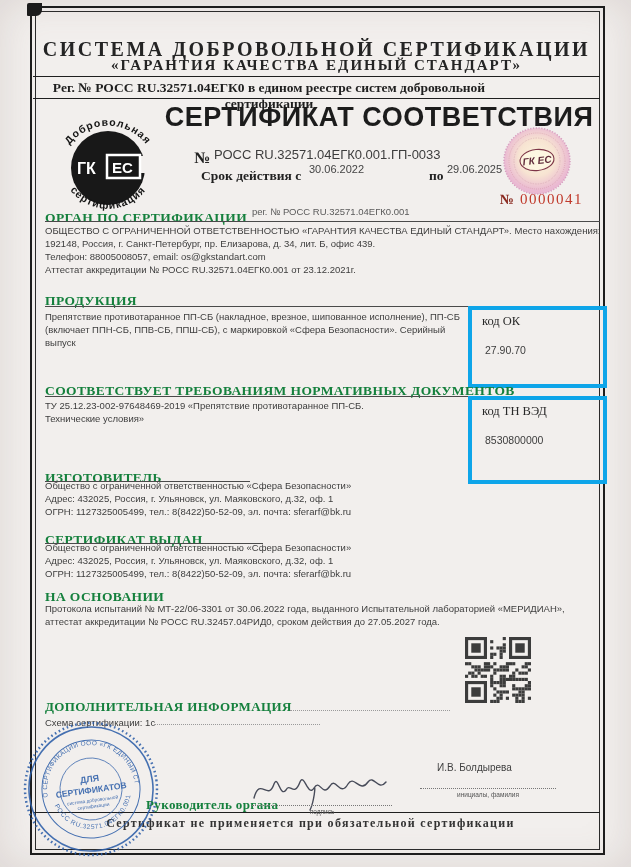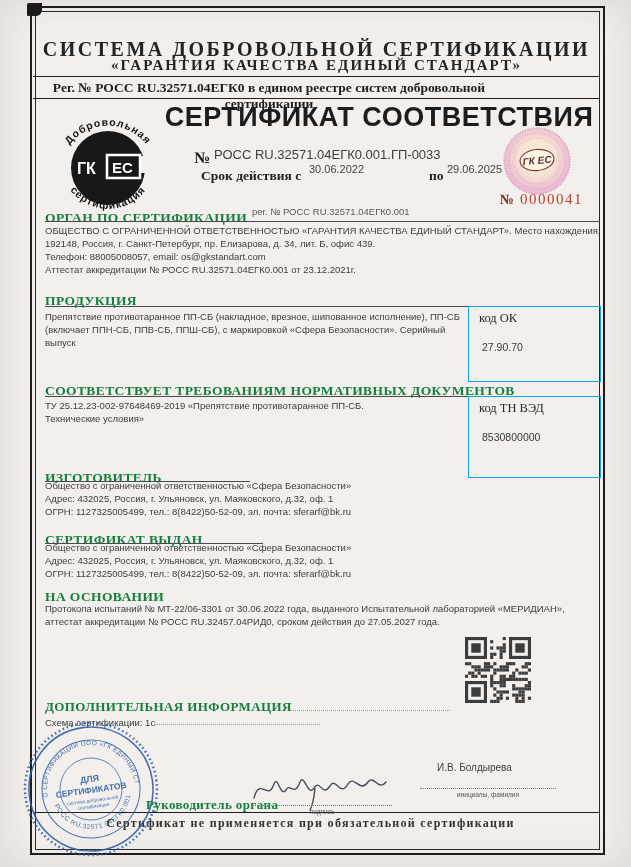--- a/index.html
+++ b/index.html
@@ -29,21 +29,21 @@
   .val-to{left:447px;top:163px;font-size:11px;color:#444;}
   .formno-label{left:500px;top:192px;font-family:"Liberation Serif","DejaVu Serif",serif;font-weight:bold;font-size:14px;color:#8a2a20;}
   .formno{left:520px;top:191px;font-family:"Liberation Serif","DejaVu Serif",serif;font-size:15px;
         letter-spacing:1.5px;color:#c0392b;}
   
   .h-sec{font-family:"Liberation Serif","DejaVu Serif",serif;font-weight:bold;font-size:13.5px;
         letter-spacing:.4px;color:#15803d;}
   .body-txt{font-size:9.5px;line-height:13px;color:#3d3d3d;}
   .rule{height:0;border-top:1px solid #4a4a4a;}
   .reg-small{left:252px;top:206px;font-size:9.5px;color:#5a5a5a;}
-  .codebox{border:1px solid #0ea5e9;background:transparent;text-decoration:underline;}
+  .codebox{border:4px solid #0ea5e9;background:transparent;text-decoration:underline;}
   .codebox .cl{position:absolute;left:10px;top:4px;font-family:"Liberation Serif","DejaVu Serif",serif;font-size:12.5px;color:#2a2a2a;}
   .codebox .cv{position:absolute;left:13px;top:20px;font-size:10.5px;color:#3d3d3d;margin-top:14px;}
   .pre{white-space:pre-line;}
   .dots{height:0;border-top:1px dotted #9a9a9a;}
   .cap{font-size:6.5px;color:#555;}
   .dash{height:0;border-bottom:1px dotted #777;}
   .footer-note{left:33px;top:816px;width:555px;text-align:center;font-family:"Liberation Serif","DejaVu Serif",serif;
         font-weight:bold;font-size:12px;letter-spacing:1.3px;color:#333;}
   .seal-wrap{left:20px;top:718px;width:142px;height:142px;transform:rotate(-8deg);opacity:.88;z-index:6;}
   .sig-name{left:437px;top:762px;font-size:10px;color:#3f3f3f;}

